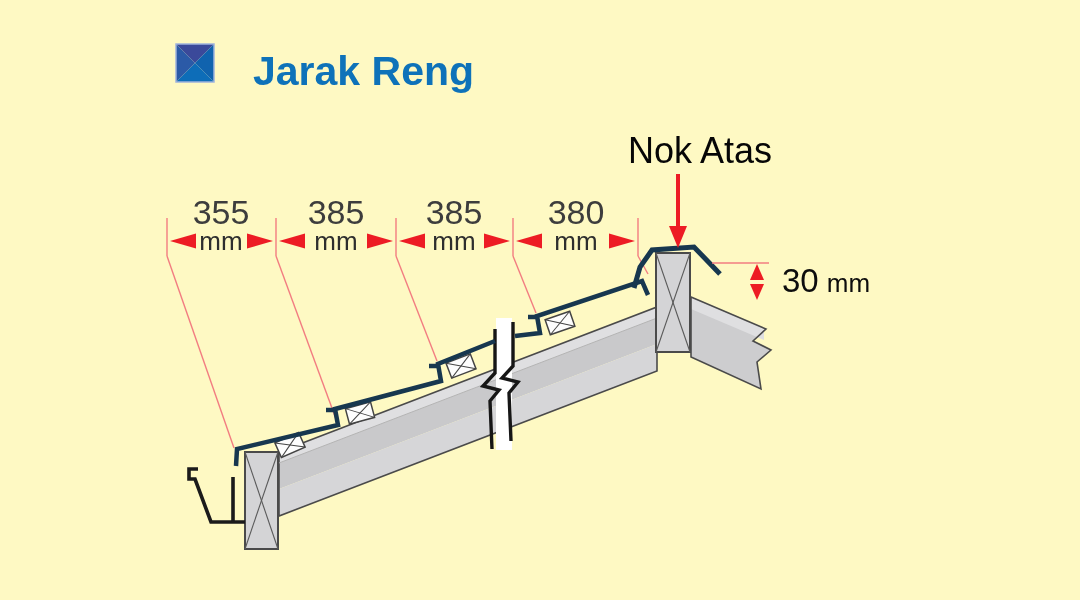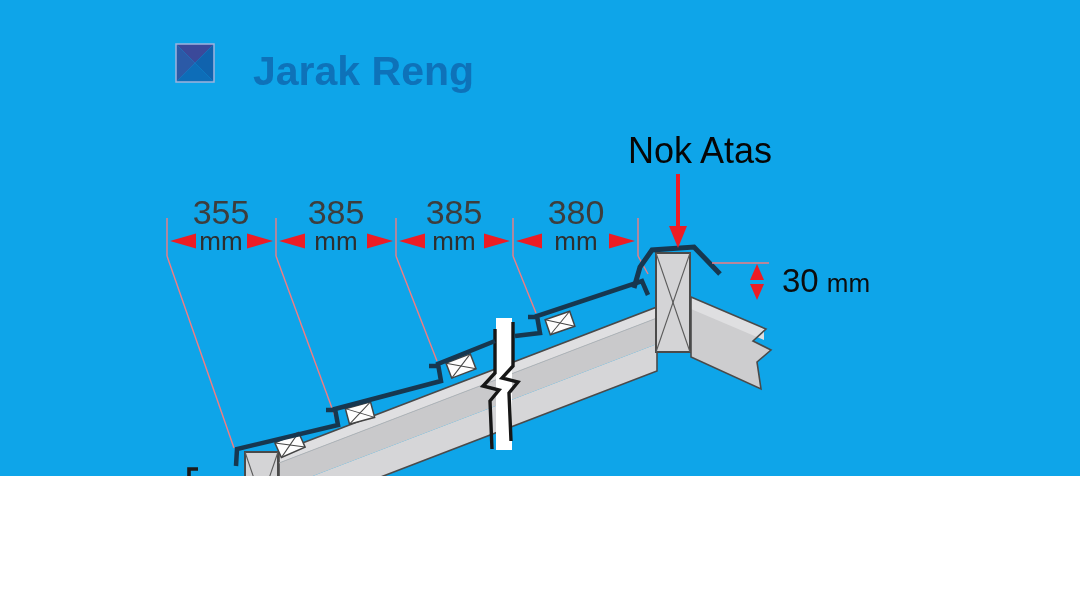--- a/index.html
+++ b/index.html
@@ -1,16 +1,16 @@
 <!DOCTYPE html>
 <html><head>
 <meta charset="utf-8">
 <style>
   html,body{margin:0;padding:0;background:#ffffff;}
-  .stage{position:relative;width:1080px;height:476px;background:#0ea5e9;overflow:hidden;
+  .stage{position:relative;width:1080px;height:600px;background:#fef9c3;overflow:hidden;
          font-family:"Liberation Sans",sans-serif;}
   svg{display:block;}
   text{font-family:"Liberation Sans",sans-serif;}
   .dim-value{font-size:34px;fill:#3d3d3d;}
   .dim-unit{font-size:26px;fill:#2e2e2e;}
   .title-text{font-size:41px;font-weight:bold;fill:#0e72b9;}
   .nok-text{font-size:36px;fill:#060606;}
   .gap-value{font-size:33px;fill:#0d0d0d;}
   .gap-unit{font-size:26px;fill:#0d0d0d;}
   .thinred{stroke:#f27d81;stroke-width:1.4;fill:none;}

